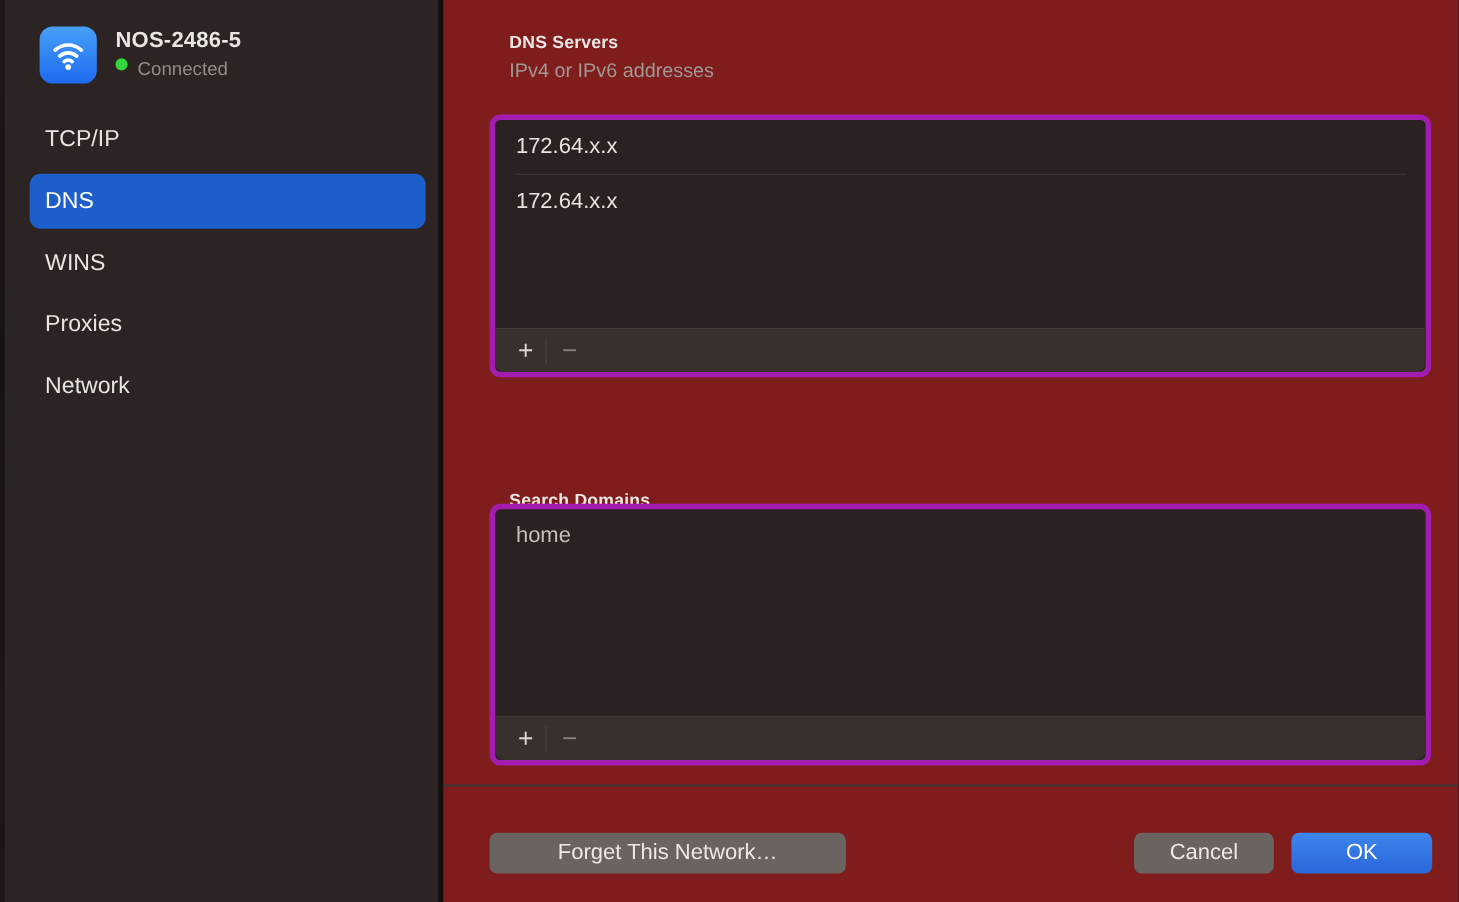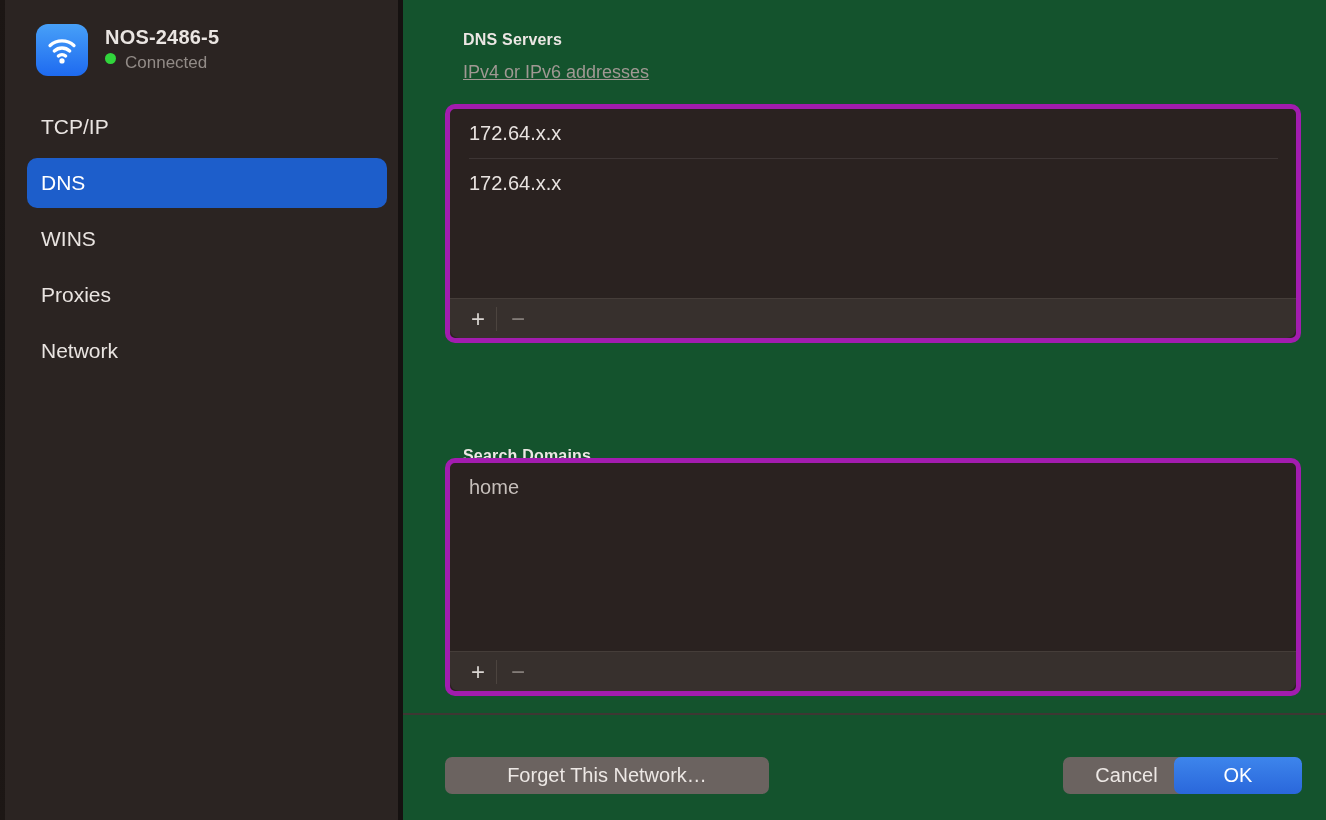--- a/index.html
+++ b/index.html
@@ -2,21 +2,21 @@
 <html><head>
 <meta charset="utf-8">
 <style>
   * { margin: 0; padding: 0; box-sizing: border-box; }
   html, body { background: #1a1513; }
   .screen {
     position: relative;
     width: 1326px;
     height: 820px;
     overflow: hidden;
-    background: #14532d;
+    background: #7f1d1d;
     font-family: "Liberation Sans", sans-serif;
     -webkit-font-smoothing: antialiased;
   }
   
   .window-edge {
     position: absolute; left: 0; top: 0; width: 5px; height: 100%;
     background: linear-gradient(180deg, #1c1614 0%, #171312 40%, #1d1715 100%);
   }
   
   .sidebar {
@@ -91,21 +91,21 @@
     font-family: "Liberation Sans", sans-serif; font-size: 20px;
     display: flex; align-items: center; justify-content: center;
     color: #ede8e5; cursor: default;
   }
   .btn-gray { background: #6b6360; }
   .btn-blue {
     background: linear-gradient(180deg, #3d85ec 0%, #2a67db 100%);
     color: #ffffff;
   }
   .btn-forget { left: 42px; width: 324px; }
-  .btn-cancel { left: 628px; width: 127px; margin-left: 32px; }
+  .btn-cancel { left: 628px; width: 127px; }
   .btn-ok { left: 771px; width: 128px; }
 </style>
 </head>
 <body>
 
 <div class="screen">
 
   <div class="window-edge"></div>
 
   <div class="sidebar">
@@ -145,21 +145,21 @@
         <span>Network</span>
       </div>
     </div>
   </div>
 
   <div class="sidebar-divider"></div>
 
   <div class="main">
 
     <div class="section-title" style="top: 31px;">DNS Servers</div>
-    <div class="section-sub" style="top: 62px; text-decoration: underline;">IPv4 or IPv6 addresses</div>
+    <div class="section-sub" style="top: 54px;">IPv4 or IPv6 addresses</div>
 
     <div class="list-box" style="top: 104px; height: 239px;">
       <div class="list-row">172.64.x.x</div>
       <div class="row-divider"></div>
       <div class="list-row">172.64.x.x</div>
       <div class="box-footer">
         <div class="pm-btn">+</div>
         <div class="pm-sep"></div>
         <div class="pm-btn minus">−</div>
       </div>

